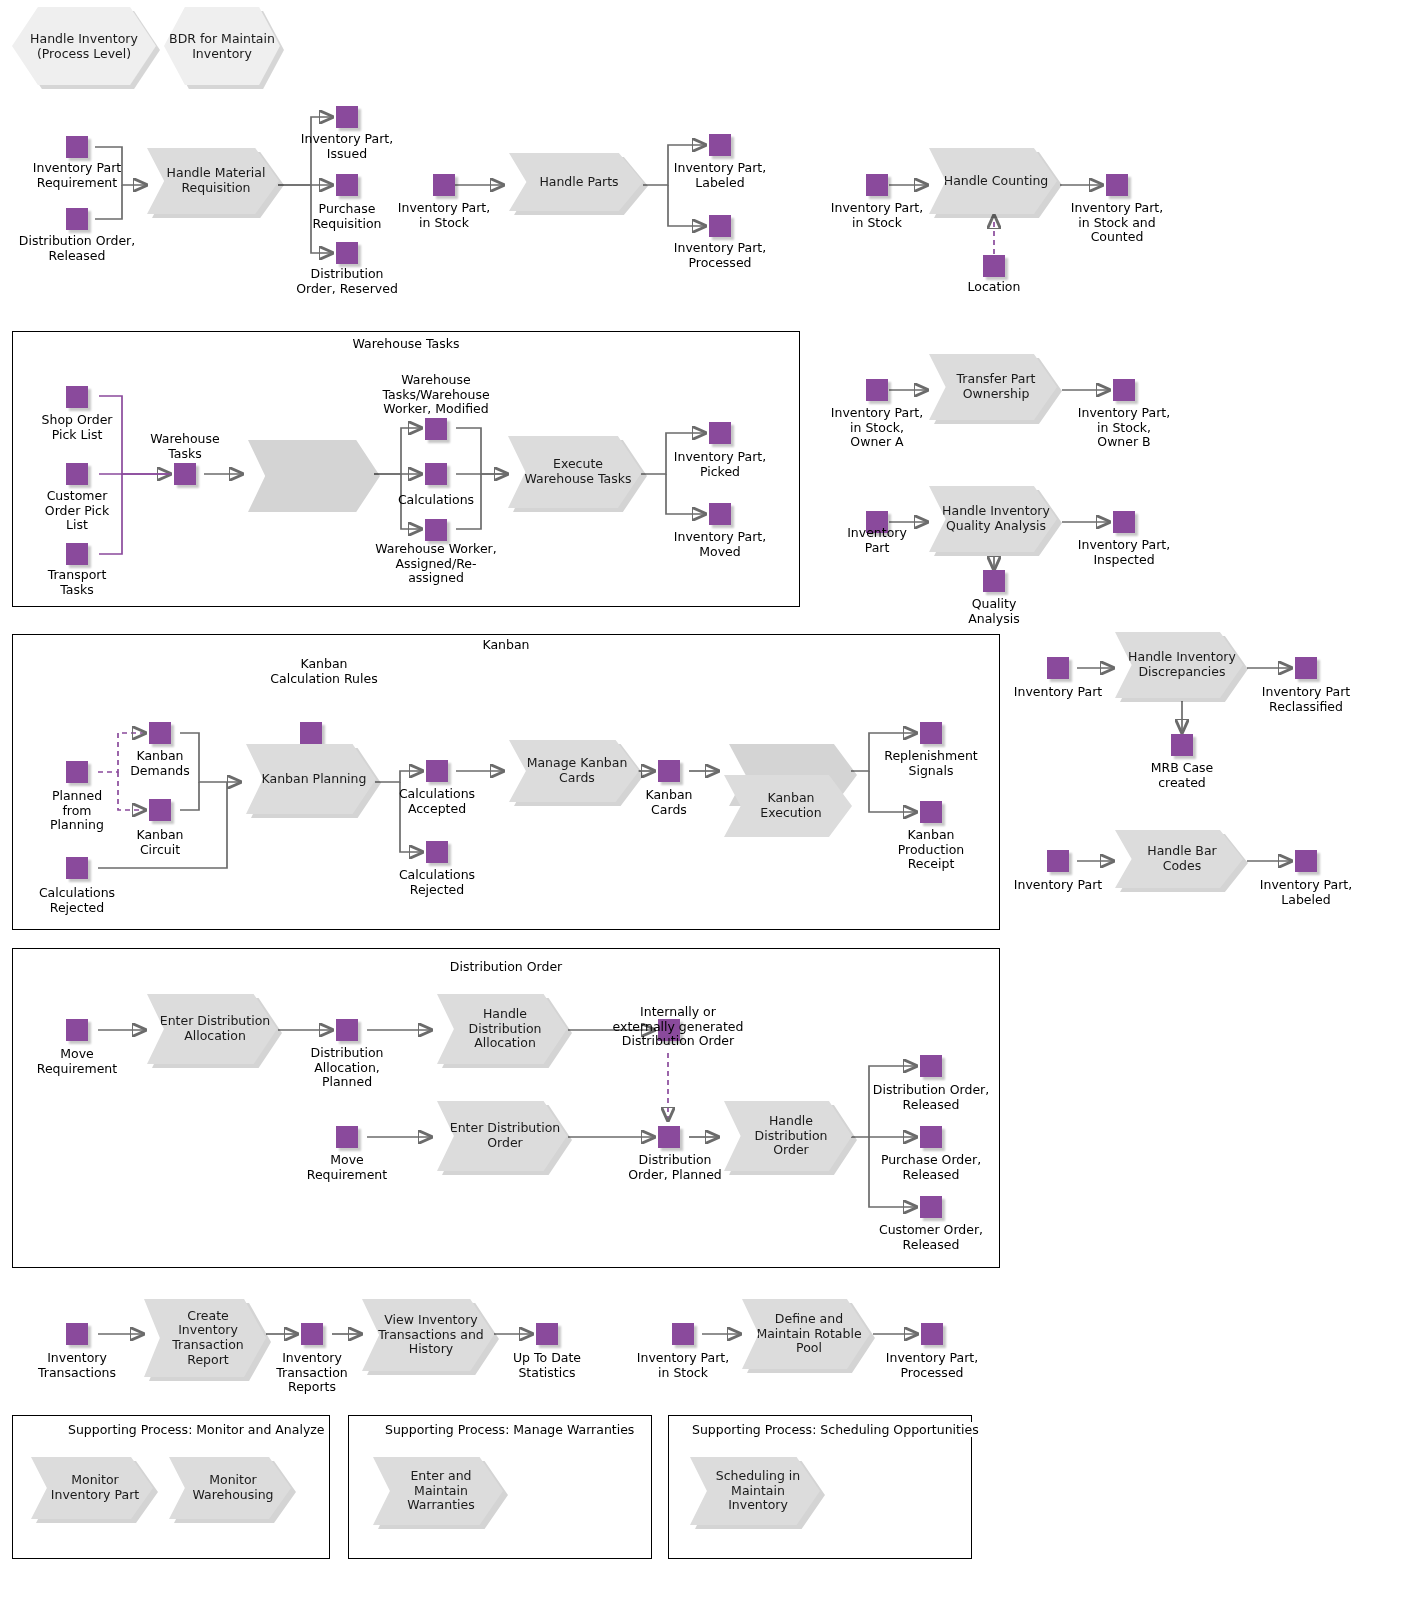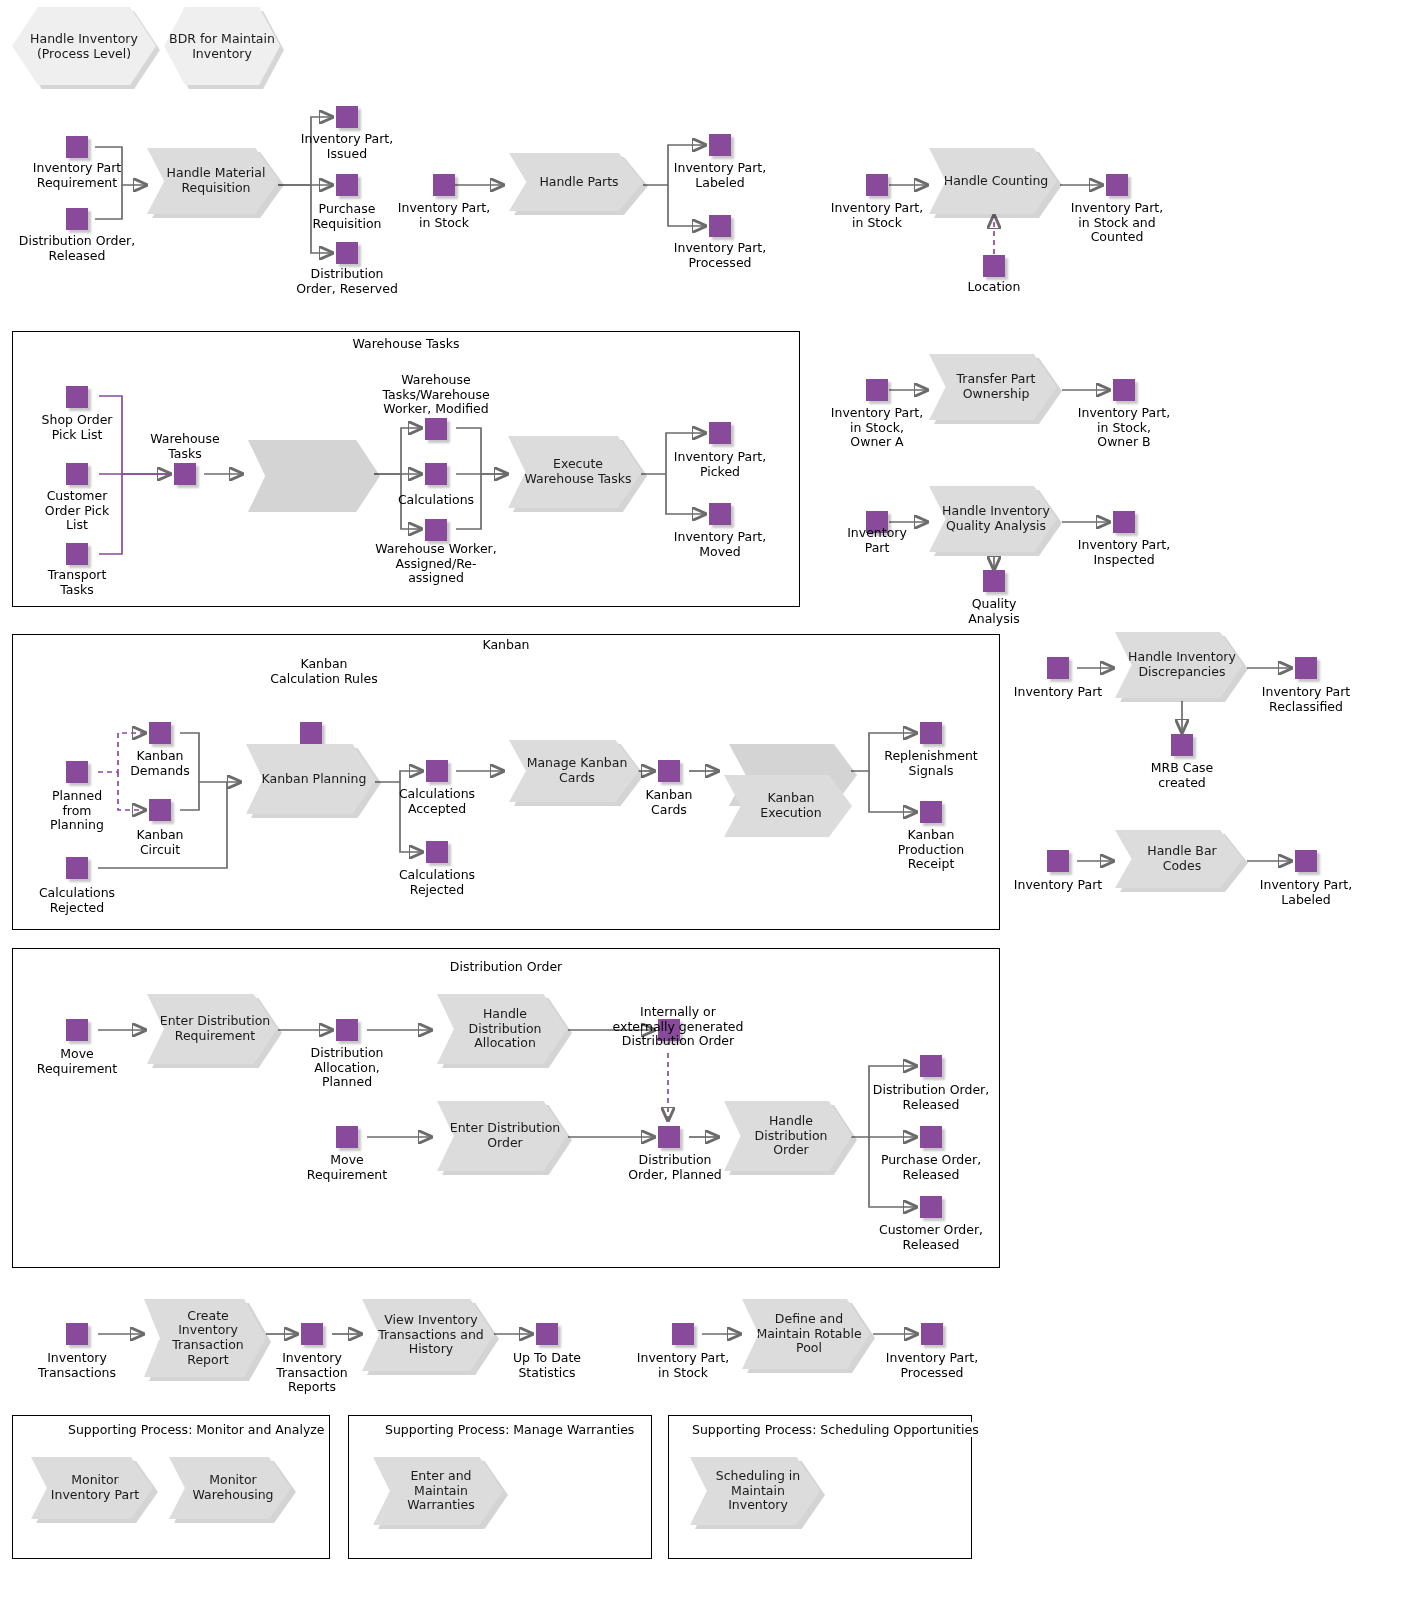--- a/index.html
+++ b/index.html
@@ -431,21 +431,21 @@
   <div class="panel" style="left:12px;top:948px;width:988px;height:320px;"></div>
   <div class="panel-title" style="left:506px;top:959px;">Distribution Order</div>
 
   <div class="obj" style="left:66px;top:1019px;"></div>
   <div class="lbl" style="left:77px;top:1047px;width:120px;">Move
 Requirement</div>
 
   <div class="chev-shadow" style="left:152px;top:998px;width:130px;height:70px;"></div>
   <div class="chev" style="left:147px;top:994px;width:130px;height:70px;">Enter
 Distribution
-Requirement</div>
+Allocation</div>
 
   <div class="obj" style="left:336px;top:1019px;"></div>
   <div class="lbl" style="left:347px;top:1046px;width:130px;">Distribution
 Allocation,
 Planned</div>
 
   <div class="chev-shadow" style="left:442px;top:998px;width:130px;height:70px;"></div>
   <div class="chev" style="left:437px;top:994px;width:130px;height:70px;">Handle
 Distribution
 Allocation</div>

